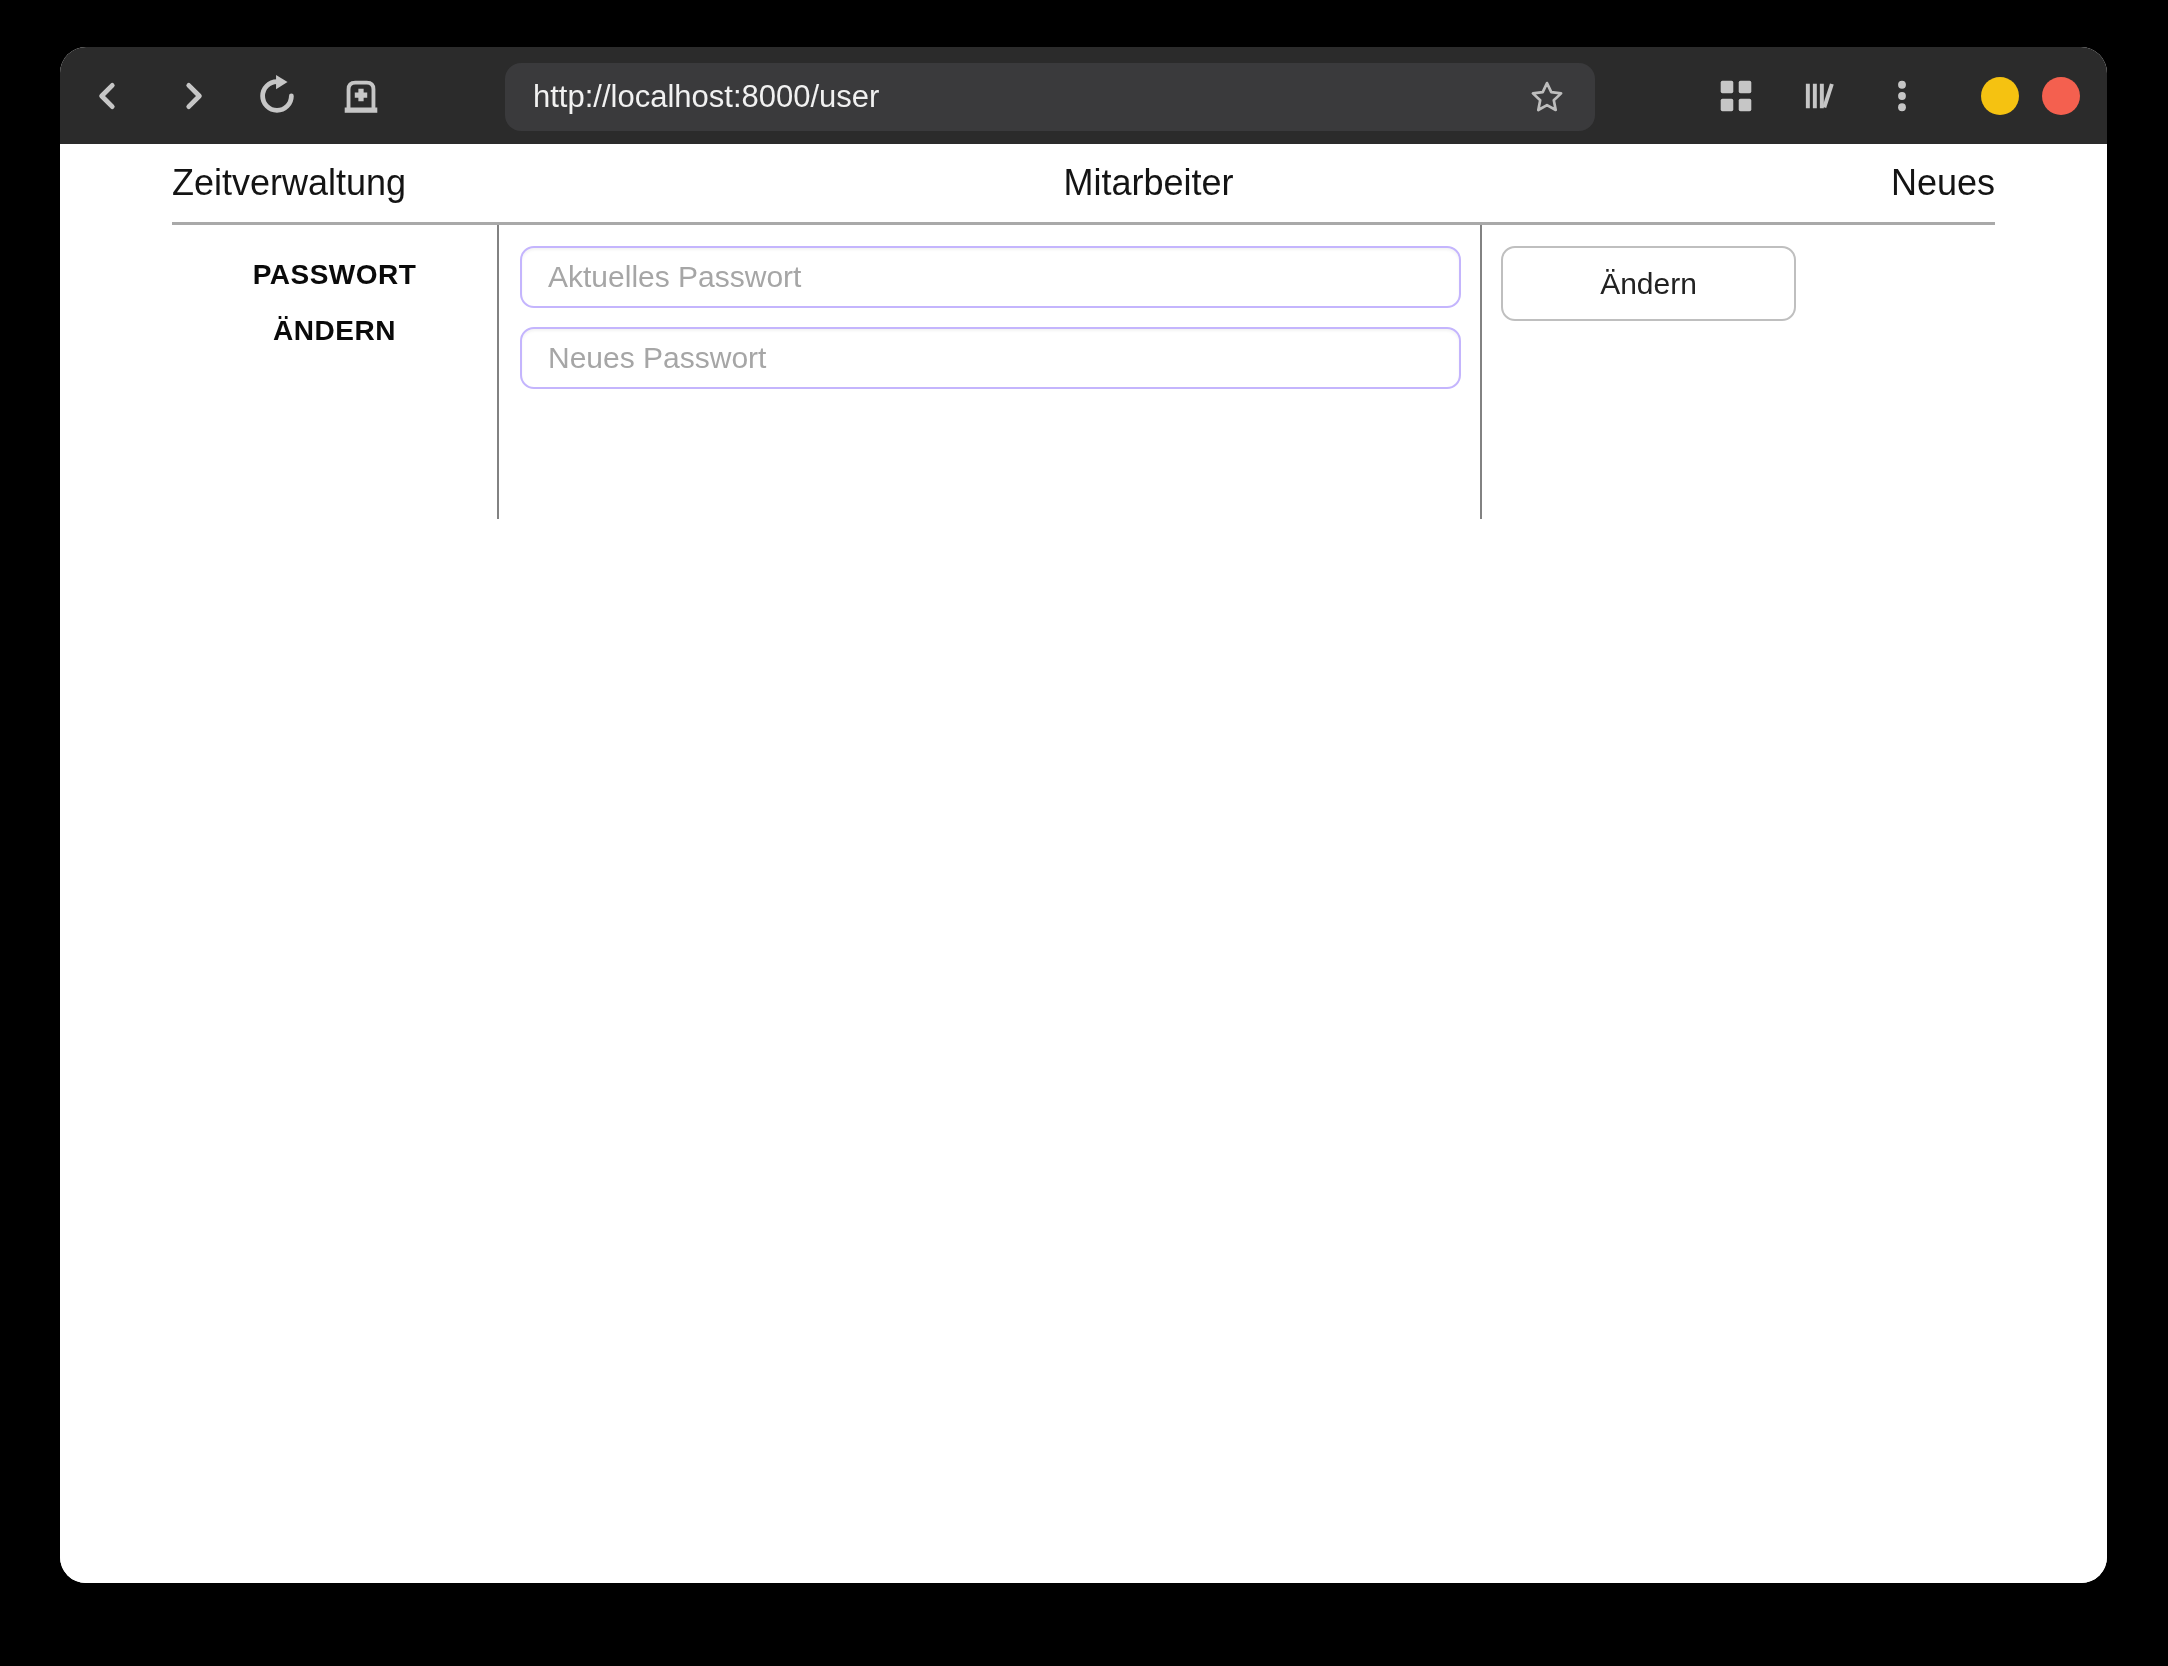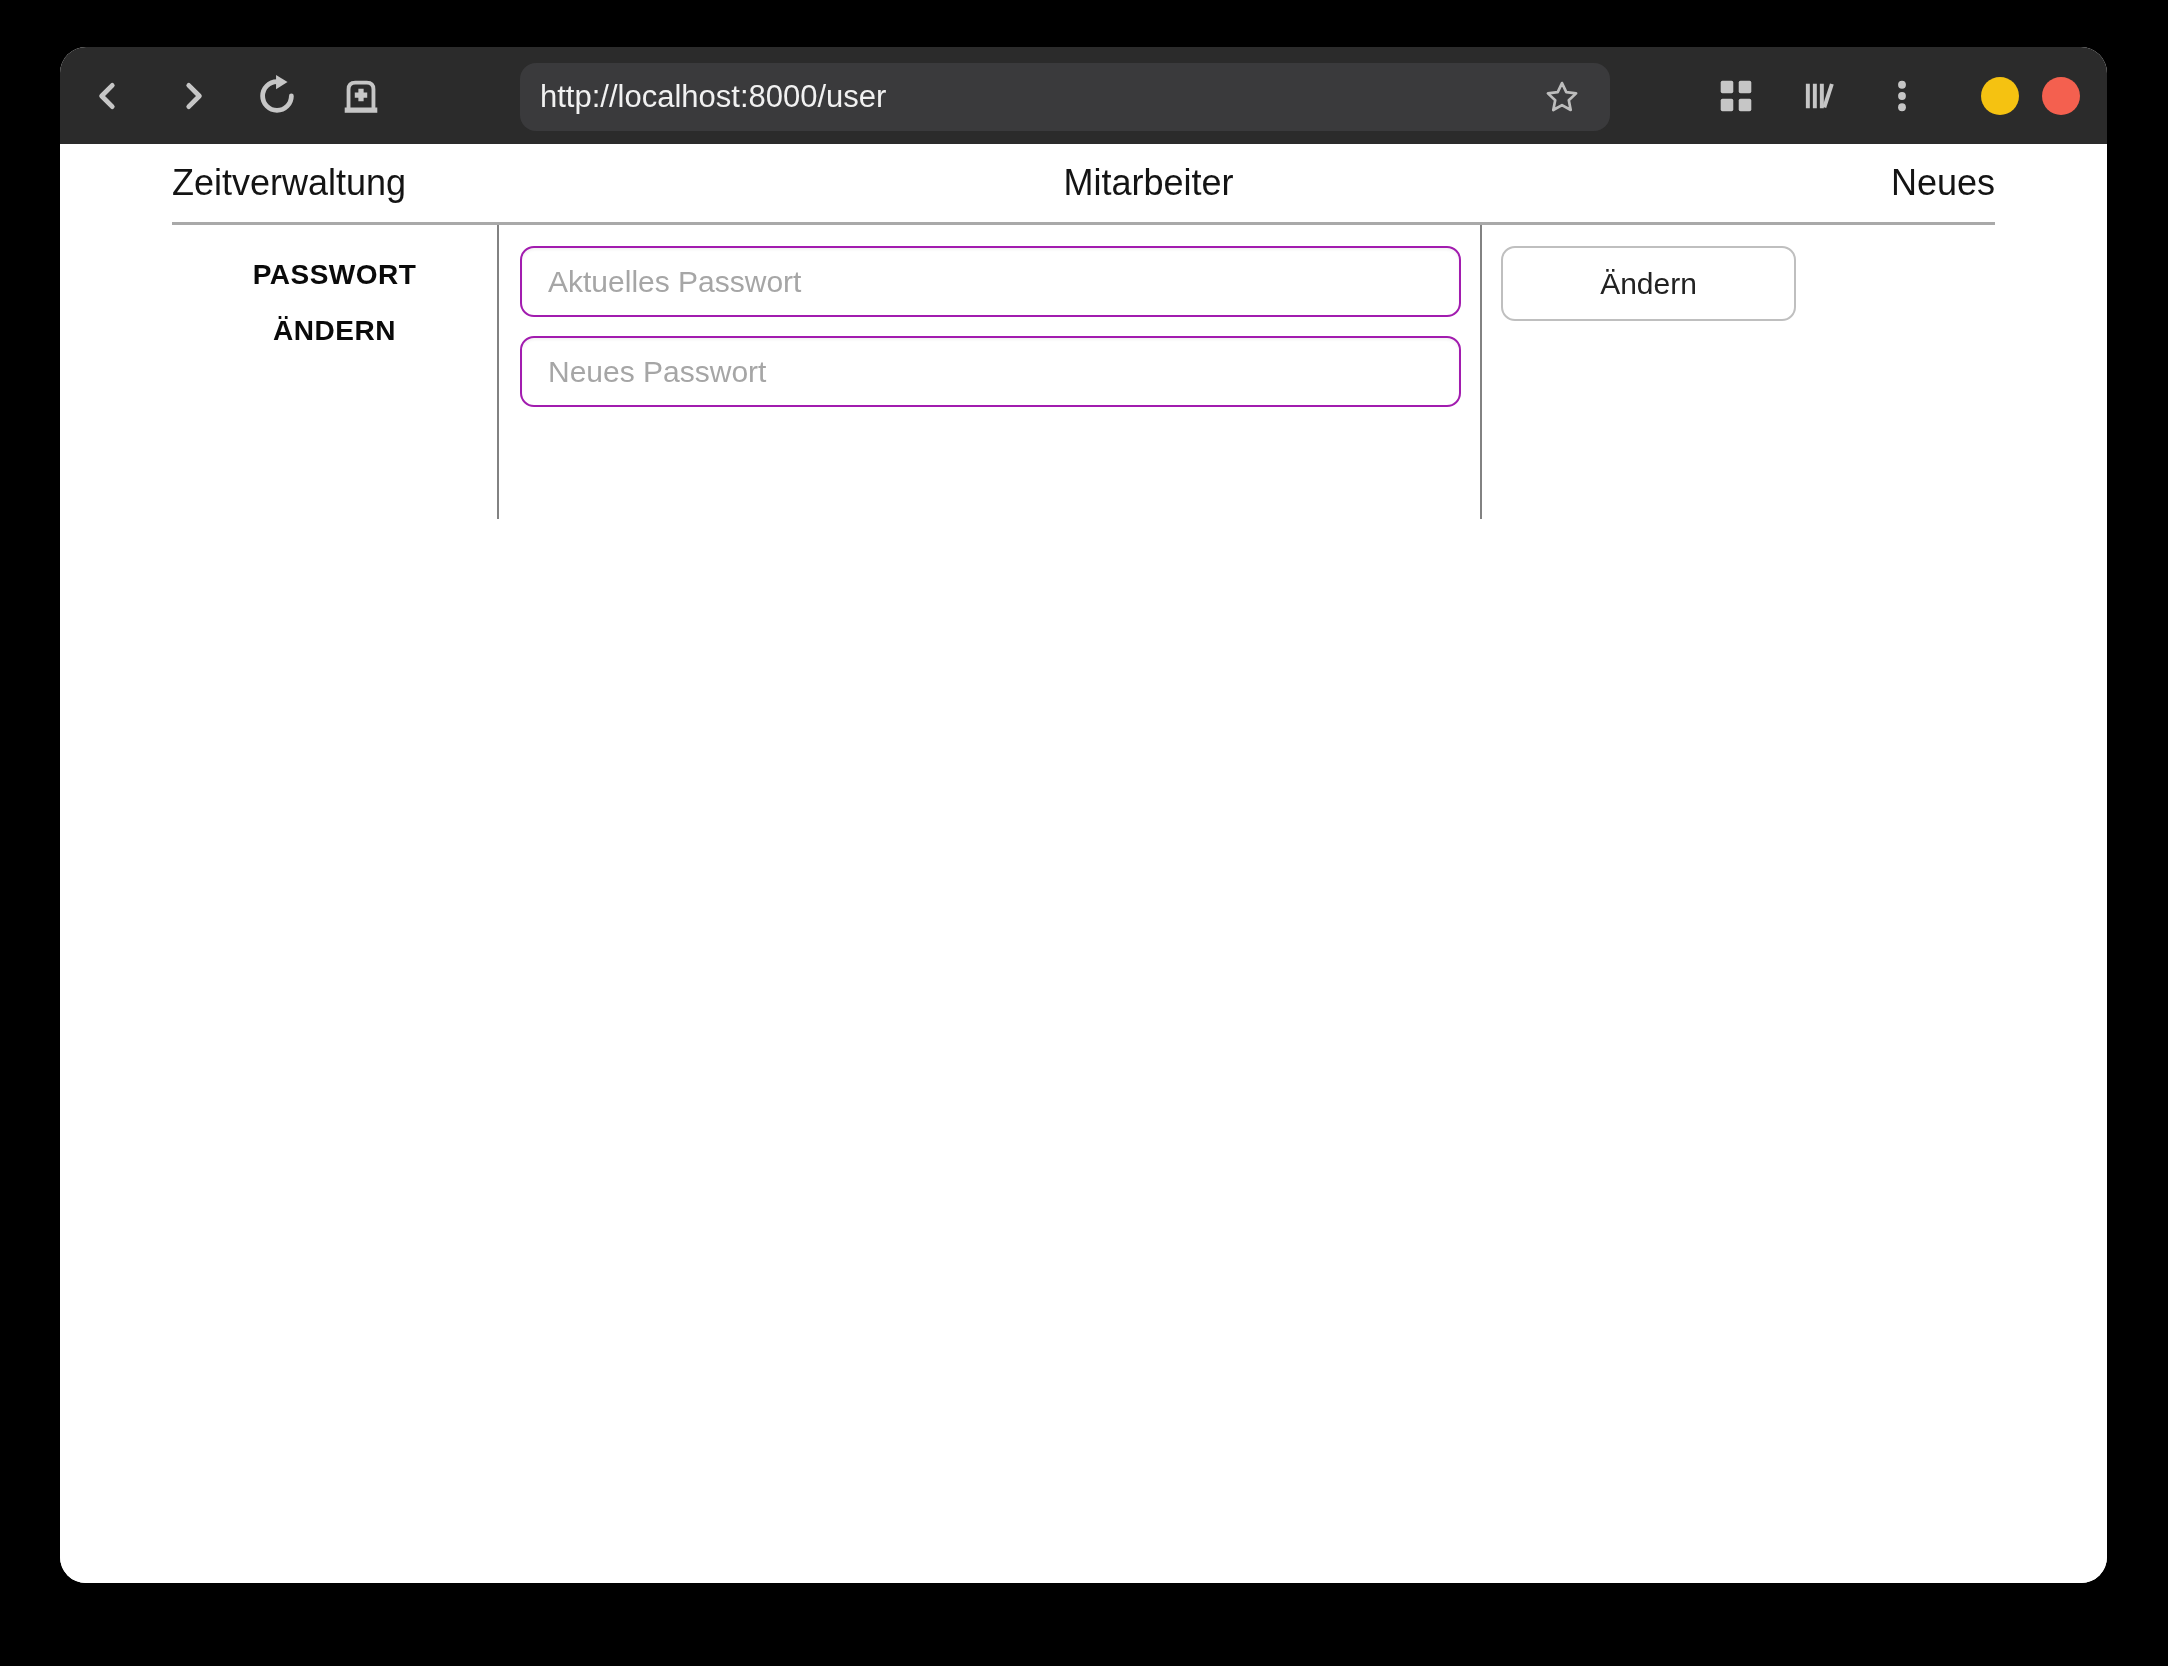--- a/index.html
+++ b/index.html
@@ -34,26 +34,27 @@
   .tb-btn svg { display: block; }
   .btn-back    { left: 48px;  }
   .btn-forward { left: 133px; }
   .btn-reload  { left: 217px; }
   .btn-newtab  { left: 301px; }
   .btn-grid    { left: 1676px; }
   .btn-library { left: 1759px; }
   .btn-menu    { left: 1842px; }
   .urlbar {
     position: absolute;
-    left: 460px; top: 16px;
+    left: 445px; top: 16px;
     width: 1090px; height: 68px;
     background: #3a3a3c;
     border-radius: 16px;
     display: flex;
     align-items: center;
+    padding-left: 8px;
   }
   .url-text {
     flex: 1;
     margin-left: 20px;
     color: #f1f1f1;
     font-size: 31px;
     white-space: nowrap;
     overflow: hidden;
   }
   .url-star {
@@ -107,23 +108,23 @@
   }
   .col-inputs {
     border-left: 2px solid #828282;
     border-right: 2px solid #828282;
     padding: 21px 19px 15px 21px;
     display: flex;
     flex-direction: column;
     gap: 19px;
   }
   .col-inputs input {
-    height: 71px;
+    height: 62px;
     width: 100%;
-    border: 2px solid #a21caf;
+    border: 2px solid #c4b5fd;
     border-radius: 14px;
     background: #fff;
     font-family: "Liberation Sans", sans-serif;
     font-size: 30px;
     color: #3a3a3a;
     padding: 0 26px;
     outline: none;
     box-shadow: inset 0 2px 3px rgba(0,0,0,0.05);
   }
   .col-inputs input::placeholder { color: #a6a6a6; opacity: 1; }

